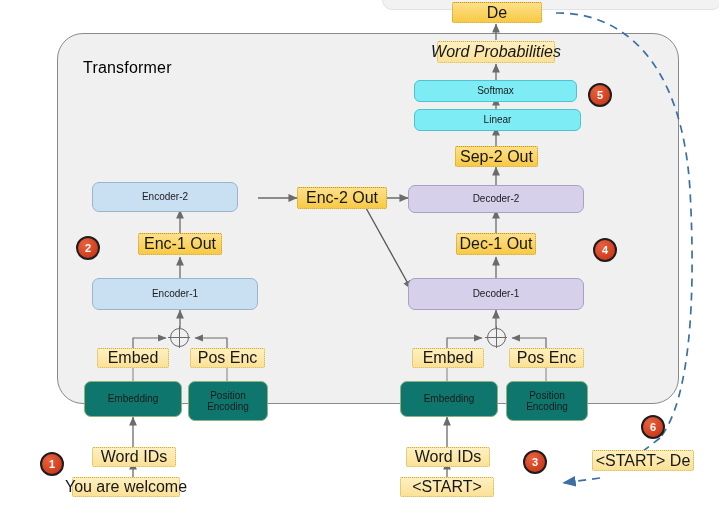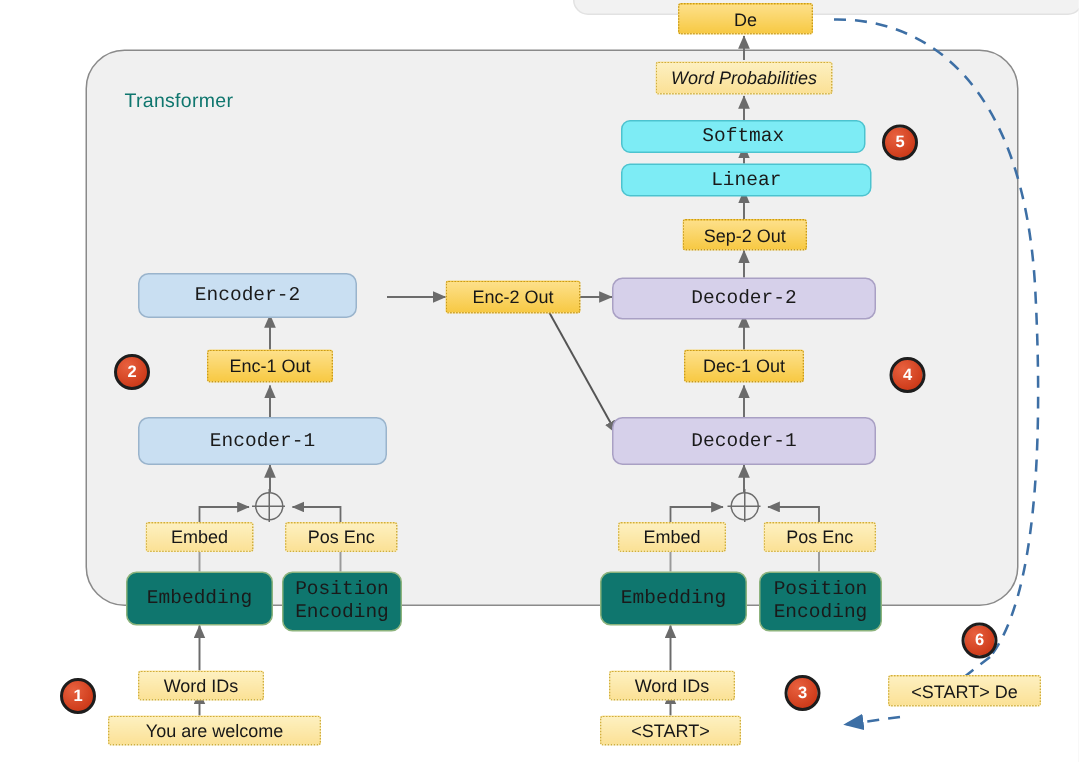--- a/index.html
+++ b/index.html
@@ -24,48 +24,47 @@
   
   .transformer-box{
     position:absolute;
     left:57px;top:33px;width:620px;height:369px;
     background:#f0f0f0;
     border:1.4px solid #8a8a8a;
     border-radius:26px;
   }
   .transformer-title{
     position:absolute;left:83px;top:59px;
-    font-size:13px;color:#0f766e;letter-spacing:.2px;
+    font-size:16px;color:#000000;letter-spacing:.2px;
     white-space:nowrap;
   }
 
   
   .node{
     position:absolute;
     box-sizing:border-box;
     display:flex;align-items:center;justify-content:center;
     text-align:center;
     border-radius:7px;
-    font-size:13px;
+    font-size:10px;
     color:#1a1a1a;
     line-height:1.15;
-    font-family:Liberation Mono, monospace;
   }
   .node.enc{background:#c9dff2;border:1.2px solid #9ab4cc;}
   .node.dec{background:#d6d0ea;border:1.2px solid #a9a0c4;}
   .node.cyan{background:#7decf5;border:1.2px solid #4cc3cf;border-radius:6px;}
   .node.green{background:#0f766e;border:1.2px solid #8cb37d;}
 
   
   .tag{
     position:absolute;box-sizing:border-box;
     display:flex;align-items:center;justify-content:center;
     background:#fbd763;
     border:1.6px dotted #c79a1c;
-    font-size:12px;color:#171717;
+    font-size:16px;color:#171717;
     border-radius:2px;
     white-space:nowrap;
     background-image:linear-gradient(180deg,#fde08a 0%,#f7c944 100%);
   }
   .tag.pale{
     background-image:linear-gradient(180deg,#fdf0c0 0%,#fbe196 100%);
     border-color:#cfae3e;
     justify-content:center;
   }
   .tag.italic{font-style:italic;}
@@ -202,21 +201,21 @@
 
   <div class="node green" style="left:188px;top:381px;width:80px;height:40px;flex-direction:column;">
     <span>Position</span>
     <span>Encoding</span>
   </div>
 
   <div class="tag pale" style="left:92px;top:447px;width:84px;height:20px;">
     <span>Word IDs</span>
   </div>
 
-  <div class="tag pale" style="left:72px;top:477px;width:142px;height:20px;">
+  <div class="tag pale" style="left:72px;top:477px;width:108px;height:20px;">
     <span>You are welcome</span>
   </div>
 
   <div class="tag" style="left:297px;top:187px;width:90px;height:22px;">
     <span>Enc-2 Out</span>
   </div>
 
   <div class="tag" style="left:452px;top:2px;width:90px;height:21px;">
     <span>De</span>
   </div>

